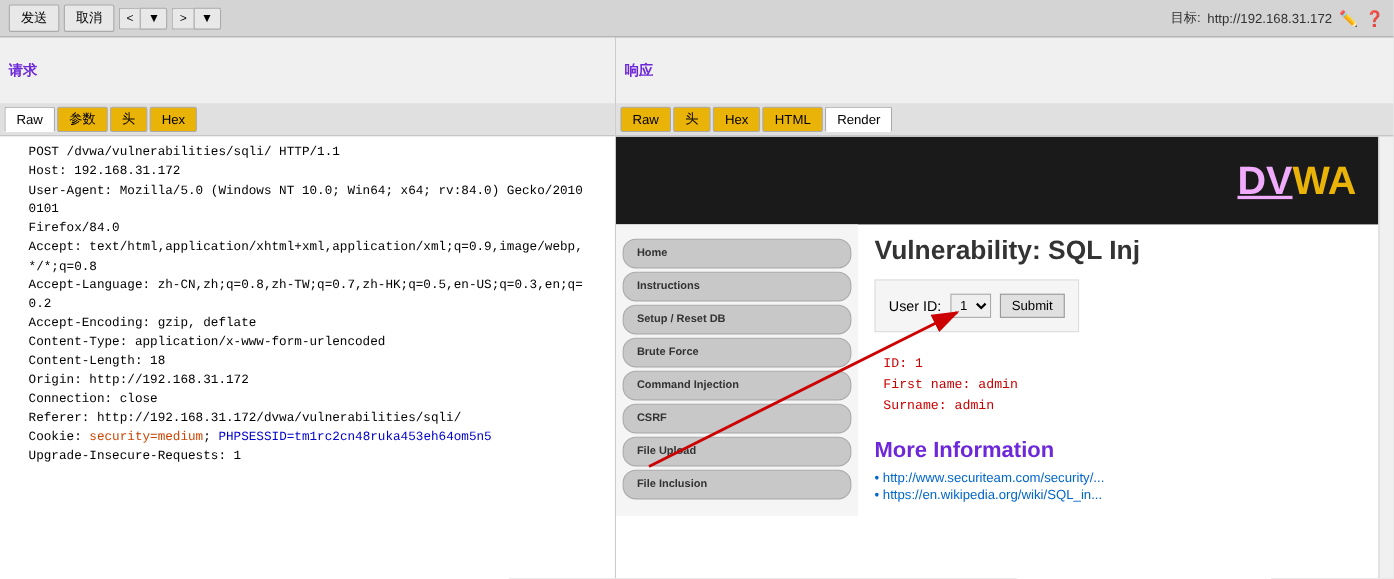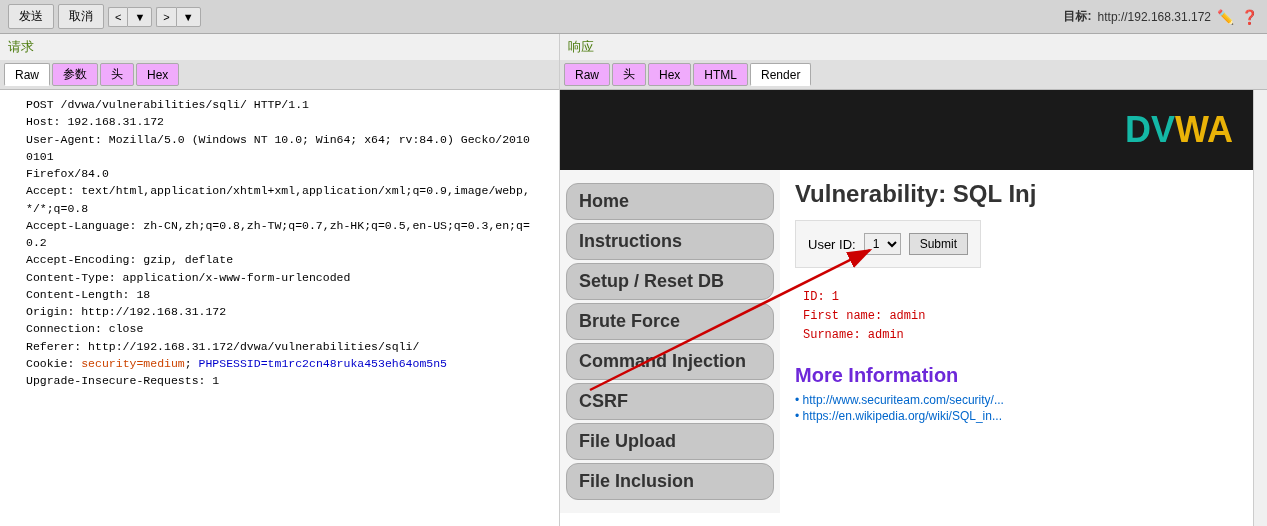--- a/index.html
+++ b/index.html
@@ -17,43 +17,43 @@
       padding: 3px 6px; background: #e8e8e8; border: 1px solid #aaa; cursor: pointer; font-size: 11px; border-radius: 2px;
     }
     .nav-group { display: flex; align-items: center; gap: 0; }
     .nav-group .nav-btn:first-child { border-right: none; border-radius: 2px 0 0 2px; }
     .nav-group .nav-btn:last-child { border-radius: 0 2px 2px 0; }
     .nav-group-right .nav-btn:first-child { border-right: none; border-radius: 2px 0 0 2px; }
     .nav-group-right .nav-btn:last-child { border-radius: 0 2px 2px 0; }
     .target-info {
       margin-left: auto; font-size: 12px; color: #333; display: flex; align-items: center; gap: 6px;
     }
-    .target-label { font-weight: bold; text-align: center; }
+    .target-label { font-weight: normal; text-align: center; }
     .target-url { color: #333; }
     .icon-edit, .icon-help {
       width: 18px; height: 18px; display: inline-flex; align-items: center; justify-content: center; cursor: pointer; font-size: 14px;
     }
 
     
     .main-content {
       display: flex; flex: 1; overflow: hidden;
     }
 
     
     .left-panel {
       width: 560px; display: flex; flex-direction: column; border-right: 1px solid #ccc; flex-shrink: 0;
     }
     .panel-title {
-      padding: 4px 8px; color: #4d7c0f; font-size: 13px; font-weight: normal; background: #f0f0f0;
+      padding: 21px 8px; color: #6d28d9; font-size: 13px; font-weight: bold; background: #f0f0f0;
     }
     .tabs-bar {
       display: flex; gap: 2px; padding: 3px 4px; background: #e0e0e0; border-bottom: 1px solid #bbb;
     }
     .tab-btn {
-      padding: 2px 10px; border: 1px solid #aaa; background: #f0abfc; cursor: pointer; font-size: 12px; border-radius: 2px;
+      padding: 2px 10px; border: 1px solid #aaa; background: #eab308; cursor: pointer; font-size: 12px; border-radius: 2px;
     }
     .tab-btn.active { background: #fff; border-bottom: 1px solid #fff; }
     .request-content {
       flex: 1; overflow-y: auto; padding: 6px 26px; background: #fff; font-family: 'Courier New', monospace; font-size: 11.5px; line-height: 1.5; position: relative;
     }
     .request-text { white-space: pre-wrap; word-break: break-all; }
 
     
     .right-panel {
       flex: 1; display: flex; flex-direction: column; overflow: hidden;
@@ -77,21 +77,21 @@
     }
     .dvwa-logo span.green { color: #eab308; }
     .dvwa-body {
       display: flex; padding: 0;
     }
     .dvwa-sidebar {
       width: 220px; padding: 10px 0; background: #f5f5f5; flex-shrink: 0;
     }
     .dvwa-menu-item {
       display: block; padding: 7px 12px; margin: 3px 6px; background: #c8c8c8; border: 1px solid #aaa;
-      cursor: pointer; font-size: 18px; font-weight: bold; color: #333; border-radius: 12px;
+      cursor: pointer; font-size: 10px; font-weight: bold; color: #333; border-radius: 12px;
     }
     .dvwa-main {
       flex: 1; padding: 10px 15px; overflow: hidden;
     }
     .vuln-title {
       font-size: 24px; font-weight: bold; color: #333; margin-bottom: 12px;
     }
     .form-box {
       background: #f5f5f5; border: 1px solid #ddd; padding: 12px; margin-bottom: 12px; display: inline-flex; align-items: center; gap: 8px;
     }
@@ -176,21 +176,21 @@
       <button class="tab-btn">头</button>
       <button class="tab-btn">Hex</button>
       <button class="tab-btn">HTML</button>
       <button class="tab-btn active">Render</button>
     </div>
     <div class="response-content">
       <div class="render-area">
 
         <div class="dvwa-header">
           <div class="dvwa-logo">
-            <span style="color:#14b8a6;">DV</span><span class="green">WA</span>
+            <span style="color:#f0abfc;text-decoration:underline;">DV</span><span class="green">WA</span>
           </div>
         </div>
 
         <div class="dvwa-body">
 
           <div class="dvwa-sidebar">
             <a class="dvwa-menu-item">Home</a>
             <a class="dvwa-menu-item">Instructions</a>
             <a class="dvwa-menu-item">Setup / Reset DB</a>
             <a class="dvwa-menu-item">Brute Force</a>

